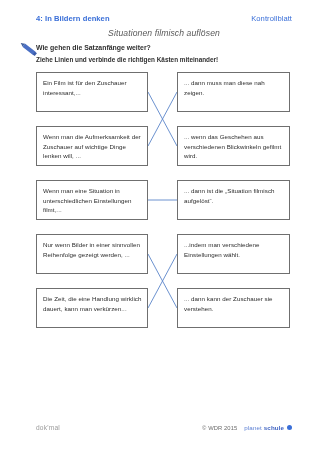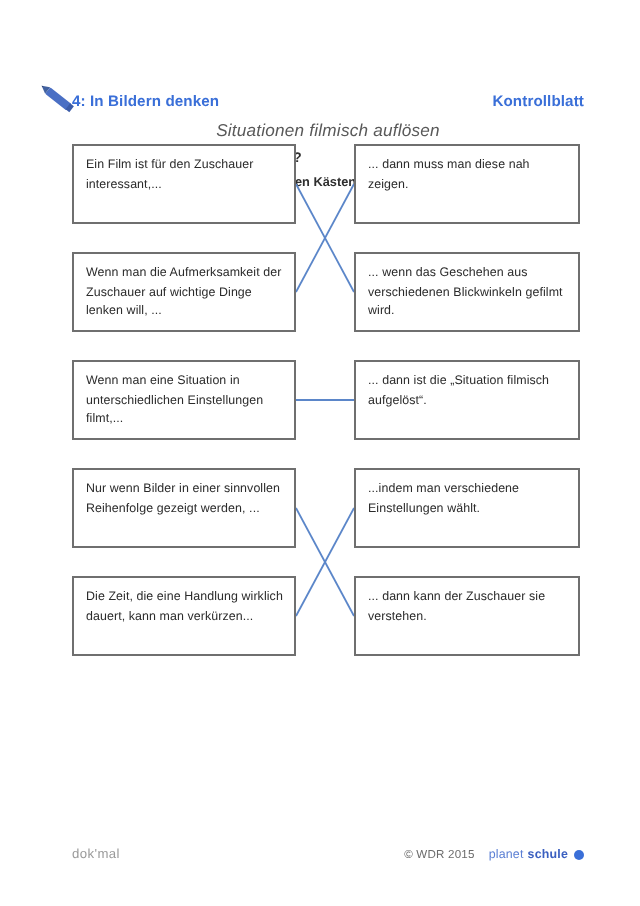--- a/index.html
+++ b/index.html
@@ -32,25 +32,24 @@
   .header-row {
     display: flex;
     justify-content: space-between;
     align-items: baseline;
   }
   .chapter-title {
     font-size: 7.6px;
     font-weight: bold;
     color: #3a6fd8;
     letter-spacing: 0.05px;
-    margin-top: 32px;
   }
   .sheet-type {
     font-size: 7.6px;
-    font-weight: bold;
+    font-weight: normal;
     color: #3a6fd8;
     letter-spacing: 0.05px;
     text-align: right;
   }
   .subtitle {
     margin-top: 5px;
     font-size: 8.6px;
     font-style: italic;
     color: #595959;
     letter-spacing: 0.1px;

